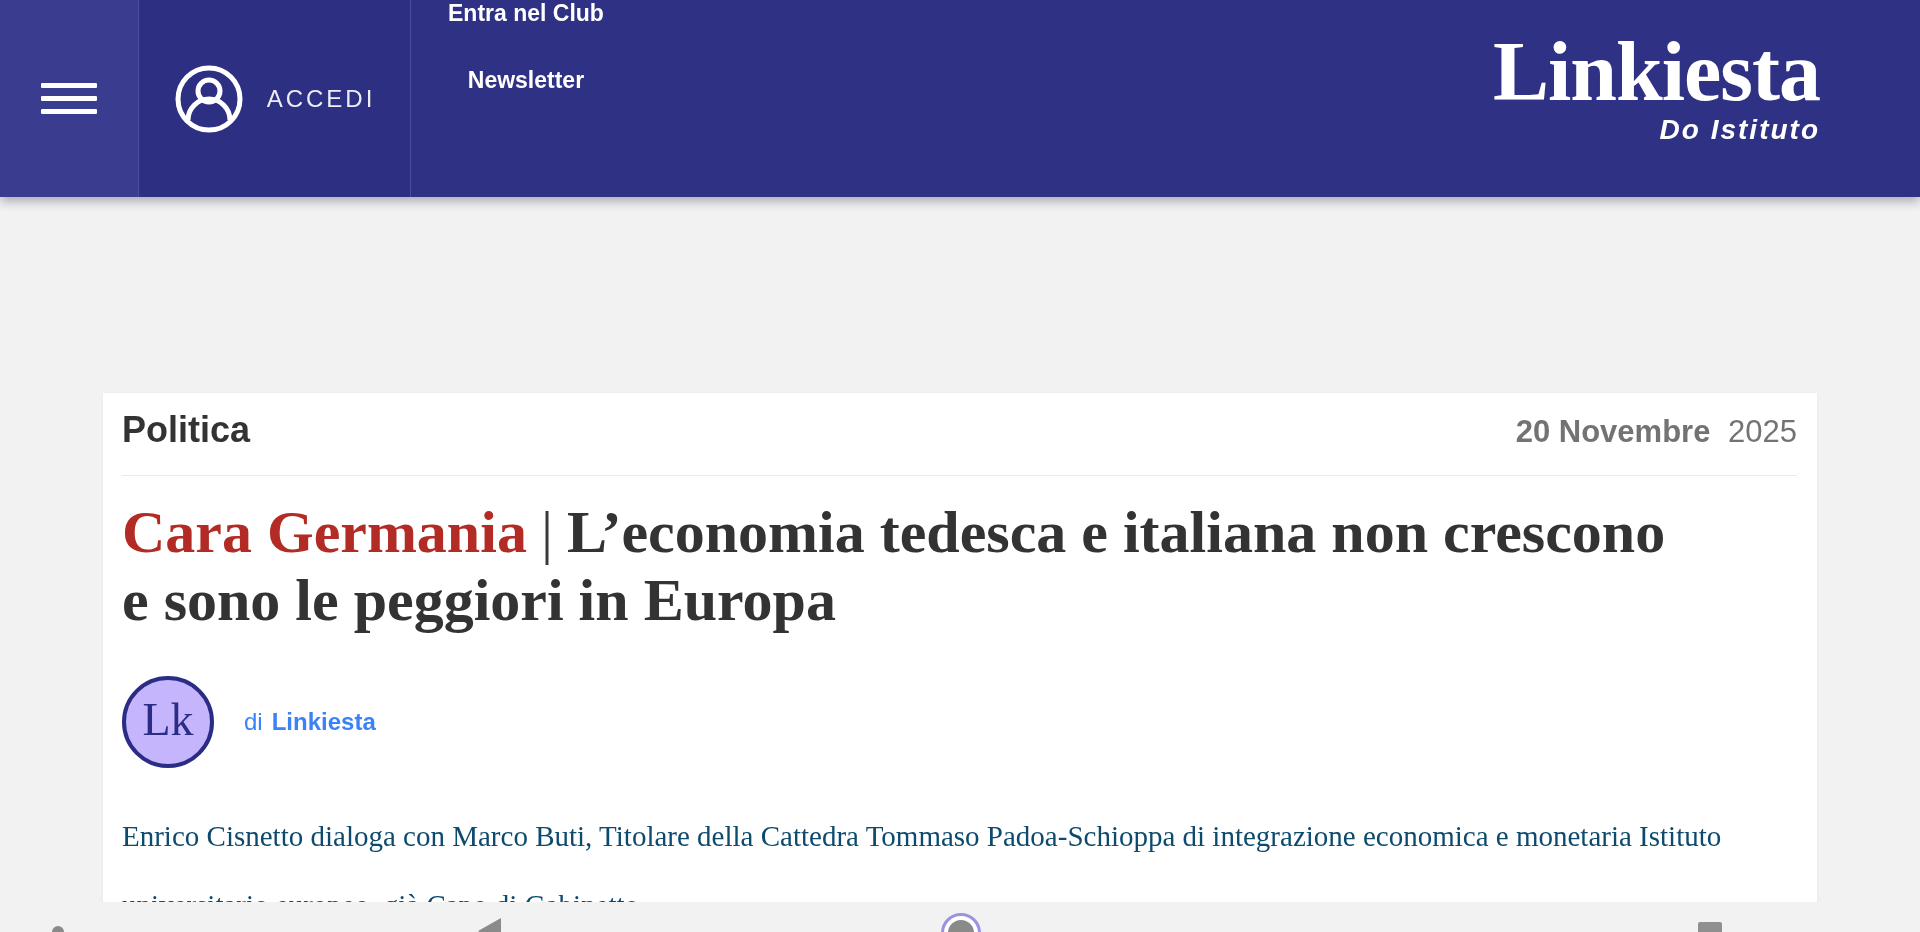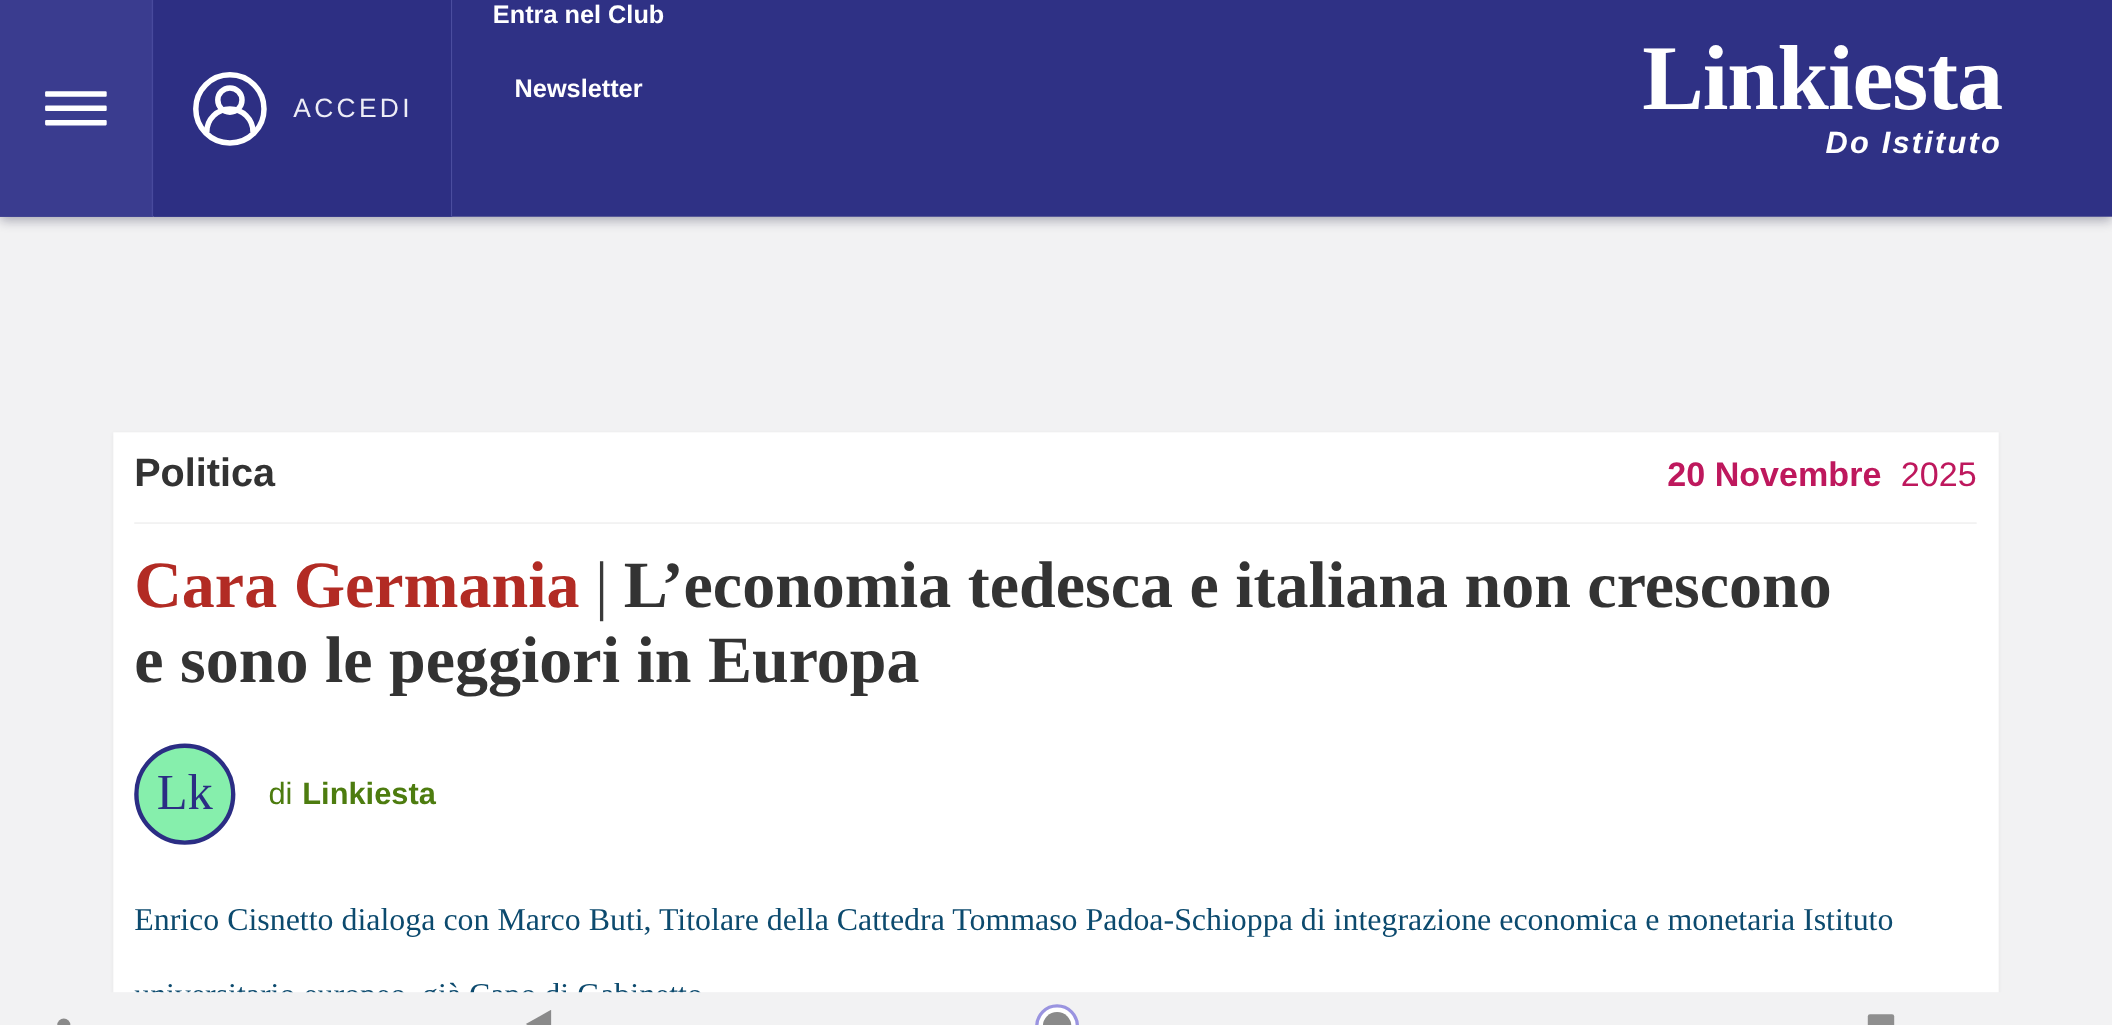--- a/index.html
+++ b/index.html
@@ -65,47 +65,47 @@
     background:#FFFFFF;
     box-shadow:0 1px 4px rgba(0,0,0,.05);
     padding:16px 20px 0 19px;
   }
   .meta-row {
     display:flex; justify-content:space-between; align-items:baseline;
   }
   .category {
     font-size:36px; font-weight:700; color:#333333; cursor:pointer;
   }
-  .date { font-size:31px; color:#be185d; white-space:nowrap; }
+  .date { font-size:31px; color:#737373; white-space:nowrap; }
   .date .date-bold { font-weight:700; }
   .date .date-year { font-weight:400; margin-left:9px; }
 
   .divider { height:1px; background:#EAEAEA; margin-top:24px; }
 
   .title {
     margin-top:22px; max-width:1560px;
     font-family:"Liberation Serif", serif; font-weight:700;
     font-size:60px; line-height:68px; color:#333333;
   }
   .title .highlight { color:#B22B24; margin-right:14px; }
   .title .separator { font-weight:400; color:#3A3A3A; margin-right:14px; }
 
   .author-row {
     margin-top:42px; display:flex; align-items:center; gap:30px;
   }
   .avatar {
     width:92px; height:92px; border:4px solid #2B2D84; border-radius:50%;
     display:flex; align-items:center; justify-content:center;
-    cursor:pointer; background:#86efac;
+    cursor:pointer; background:#c4b5fd;
   }
   .avatar-initials {
     font-family:"Liberation Serif", serif; color:#2B2D84;
     font-size:46px; font-weight:400; padding-bottom:6px;
   }
-  .byline { font-size:28px; color:#4d7c0f; }
+  .byline { font-size:24px; color:#3b82f6; }
   .byline .byline-name { font-weight:700; margin-left:9px; cursor:pointer; }
 
   .body-text {
     margin-top:34px; max-width:1678px;
     font-family:"Liberation Serif", serif;
     font-size:29px; line-height:69px; color:#0c4a6e;
   }
 
   
   .player-bar {

